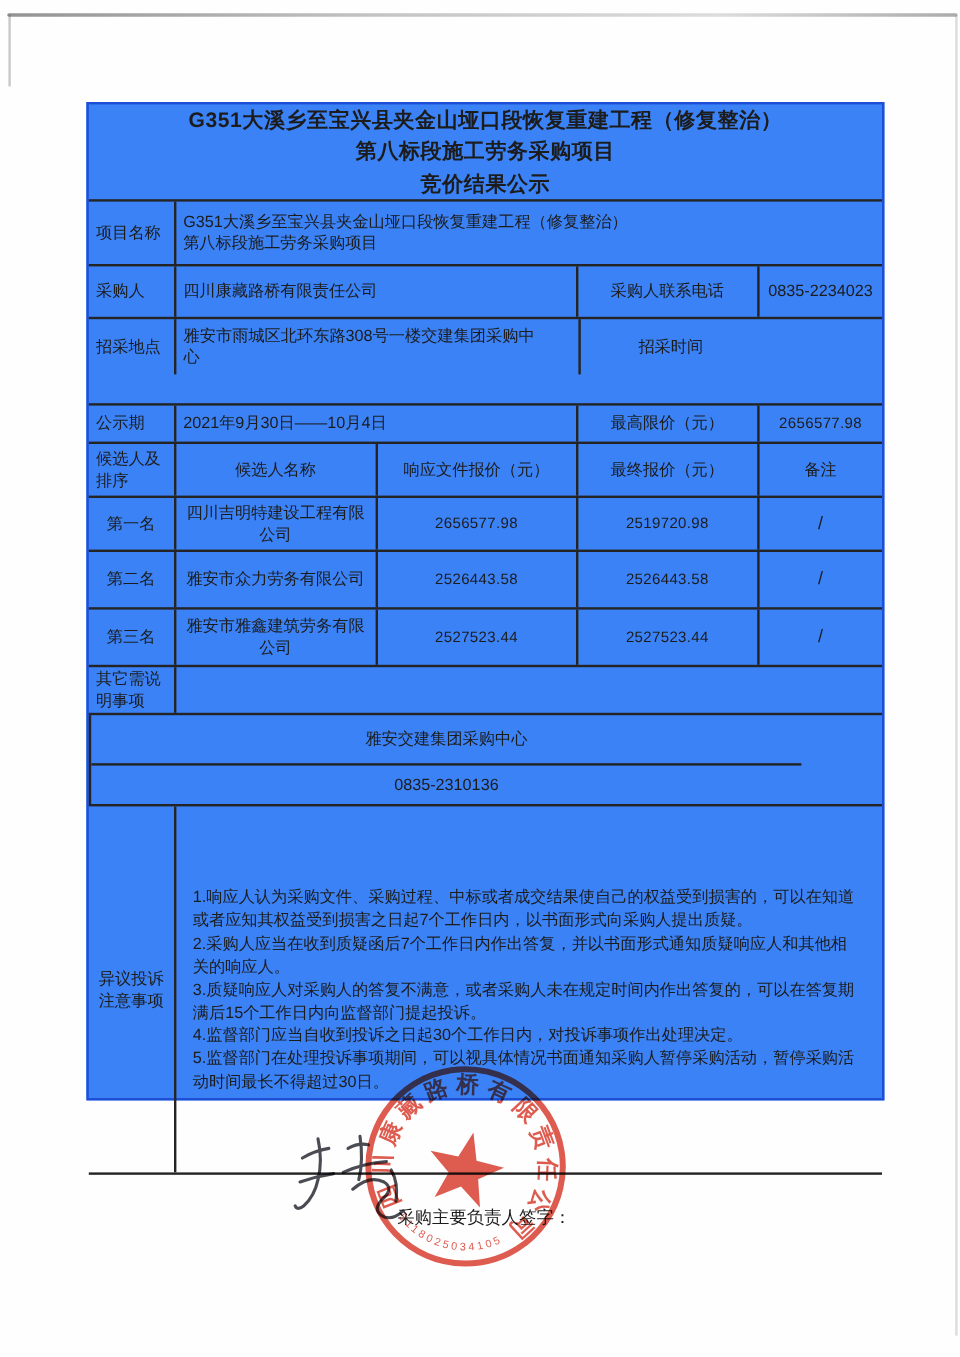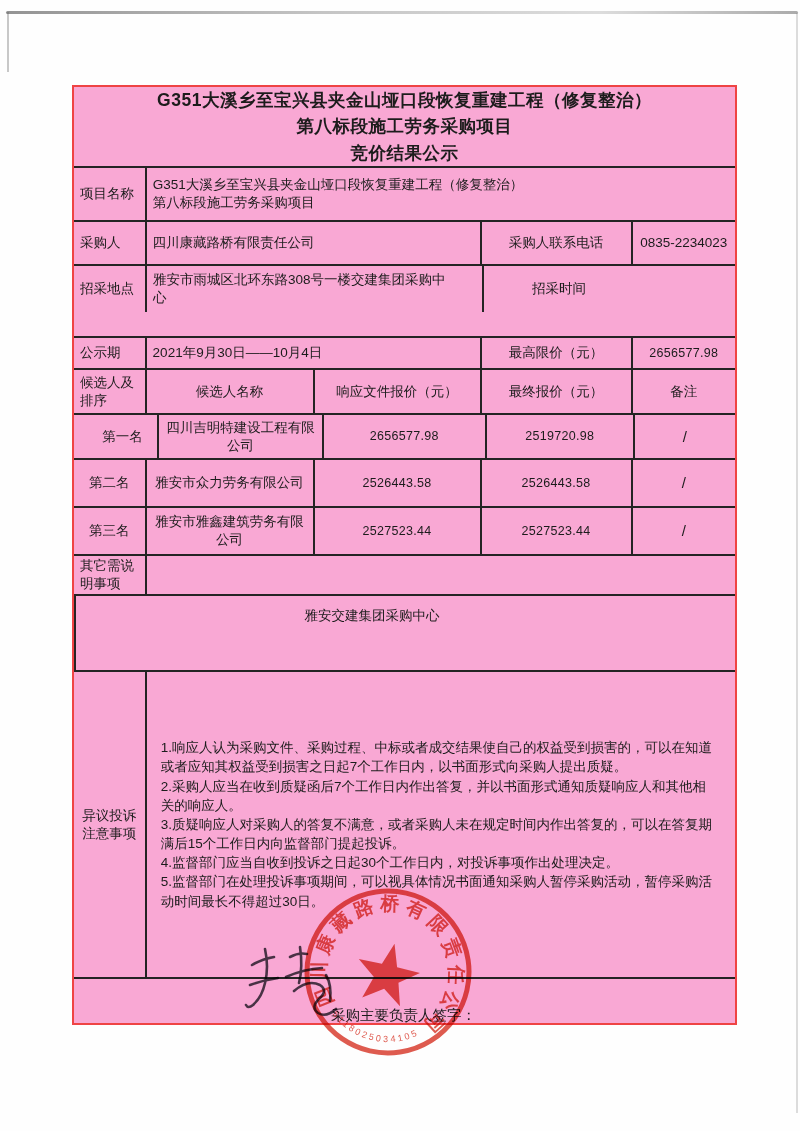--- a/index.html
+++ b/index.html
@@ -11,22 +11,22 @@
     -webkit-font-smoothing:antialiased;
   }
   
   .scan-top{position:absolute;top:11px;left:6px;width:792px;height:3px;
     background:linear-gradient(90deg,rgba(60,60,60,.55),rgba(90,90,90,.35) 40%,rgba(120,120,120,.25) 75%,rgba(70,70,70,.45));
     border-radius:2px;}
   .scan-left{position:absolute;top:12px;left:7px;width:2px;height:60px;background:rgba(100,100,100,.35);}
   .scan-right{position:absolute;top:13px;right:2px;width:2px;height:1100px;background:rgba(120,120,120,.25);}
 
   .doc-table{
-    position:absolute;left:72px;top:85px;width:665px;height:940px;
-    border:2px solid #ef4444;box-sizing:border-box;background:#f9a8d4;
+    position:absolute;left:72px;top:85px;width:665px;height:832px;
+    border:2px solid #1d4ed8;box-sizing:border-box;background:#3b82f6;
   }
   .row{display:flex;box-sizing:border-box;border-top:2px solid #242424;}
   .row.first{border-top:none;}
   .cell{box-sizing:border-box;border-left:2px solid #242424;
     display:flex;flex-direction:column;justify-content:center;
     font-size:13.5px;line-height:1.3;padding:2px 6px;overflow:hidden;}
   .cell.nol{border-left:none;}
   .center{align-items:center;text-align:center;}
   .left{align-items:flex-start;text-align:left;}
   
@@ -41,21 +41,21 @@
   .c-wide{width:594px;}
 
   .title-row{height:79px;border-top:none;}
   .title-cell{width:665px;display:flex;flex-direction:column;justify-content:center;
     text-align:center;font-weight:bold;font-size:17.5px;line-height:1.5;letter-spacing:.5px;}
   .h-project{height:54px;}
   .h-purchaser{height:44px;}
   .h-location{height:48px;}
   .h-publicity{height:32px;margin-top:24px;}
   .h-chead{height:45px;}
-  .h-r1{height:45px;padding-left:14px;}
+  .h-r1{height:45px;}
   .h-r2{height:48px;}
   .h-r3{height:48px;}
   .h-other{height:40px;}
   .h-super{height:76px;}
   .h-obj{height:307px;}
   .h-sign{height:74px;}
 
   .sub-split{display:flex;padding:0;justify-content:stretch;}
   .sub-row{flex:0 0 auto;display:flex;align-items:center;justify-content:center;box-sizing:border-box;}
   .sub-row.second{border-top:2px solid #242424;}
@@ -154,20 +154,21 @@
   </div>
 
   <div class="row h-other">
     <div class="cell nol c-label left">其它需说明事项</div>
     <div class="cell c-wide left"></div>
   </div>
 
   <div class="row h-super">
     <div class="cell c-wide sub-split">
       <div class="sub-row" style="height:40px;">雅安交建集团采购中心</div>
+      <div class="sub-row second" style="height:34px;">0835-2310136</div>
     </div>
   </div>
 
   <div class="row h-obj">
     <div class="cell nol c-label center">异议投诉注意事项</div>
     <div class="cell c-wide left">
       <div class="obj-text">
         <p>1.响应人认为采购文件、采购过程、中标或者成交结果使自己的权益受到损害的，可以在知道或者应知其权益受到损害之日起7个工作日内，以书面形式向采购人提出质疑。</p>
         <p>2.采购人应当在收到质疑函后7个工作日内作出答复，并以书面形式通知质疑响应人和其他相关的响应人。</p>
         <p>3.质疑响应人对采购人的答复不满意，或者采购人未在规定时间内作出答复的，可以在答复期满后15个工作日内向监督部门提起投诉。</p>

